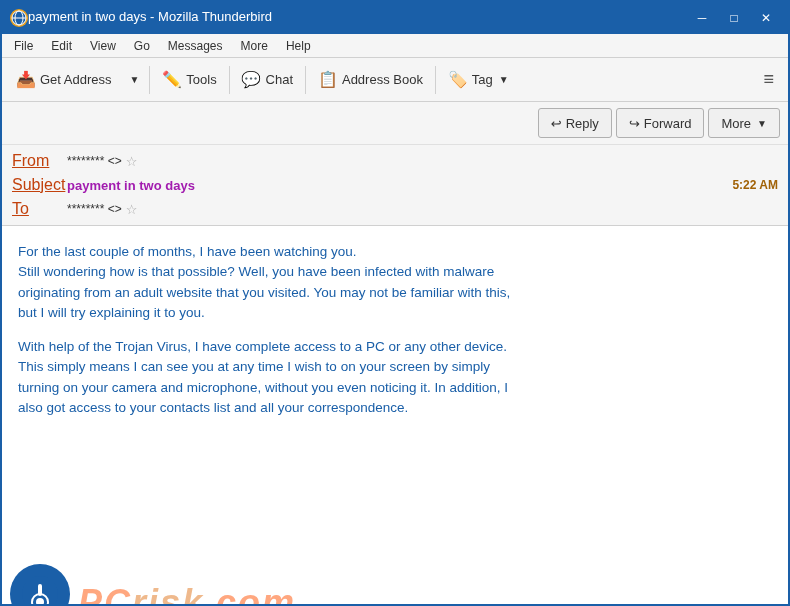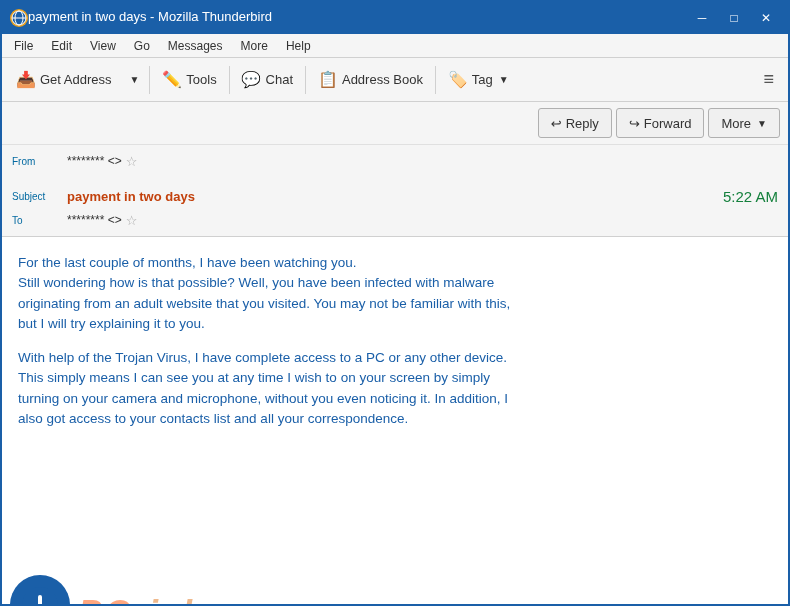--- a/index.html
+++ b/index.html
@@ -97,47 +97,48 @@
     }
     .action-btn.more { display: flex; align-items: center; }
     .header-fields { padding: 4px 0; }
     .header-row {
       display: flex;
       align-items: center;
       padding: 3px 10px;
       min-height: 24px;
     }
     .header-label {
-      color: #0369a1;
-      font-size: 10px;
+      color: #c2410c;
+      font-size: 16px;
       width: 55px;
       flex-shrink: 0;
+      text-decoration: underline;
     }
     .header-value {
       font-size: 12px;
       color: #333;
       display: flex;
       align-items: center;
       gap: 4px;
     }
     .header-value.subject {
       font-weight: bold;
       font-size: 13px;
-      color: #c2410c;
+      color: #a21caf;
     }
     .star-icon { color: #aaa; font-size: 13px; cursor: pointer; }
     .time-stamp {
       margin-left: auto;
-      color: #15803d;
-      font-size: 15px;
+      color: #a16207;
+      font-size: 12px;
+      font-weight: bold;
     }
     .subject-row {
       display: flex;
       align-items: center;
-      margin-top: 11px;
     }
 
     
     .email-body-container {
       background: white;
       height: calc(606px - 32px - 24px - 44px - 104px);
       overflow-y: auto;
       overflow-x: hidden;
       position: relative;
     }

